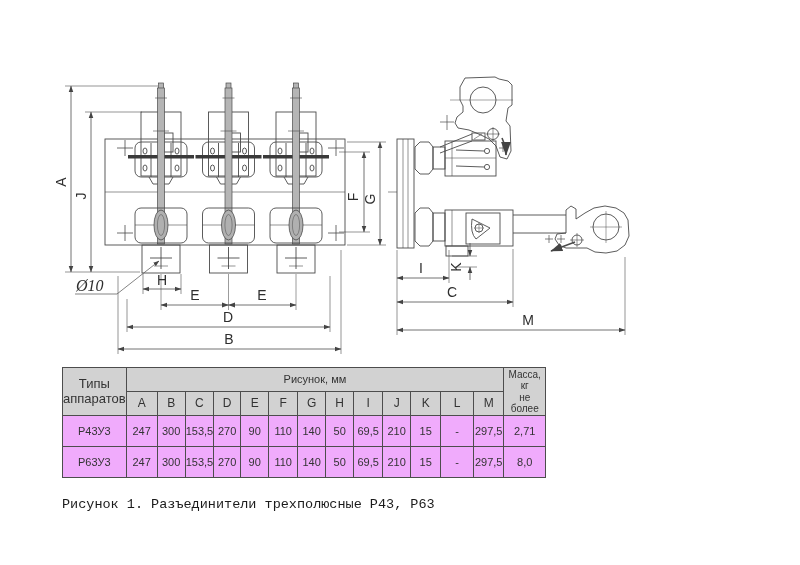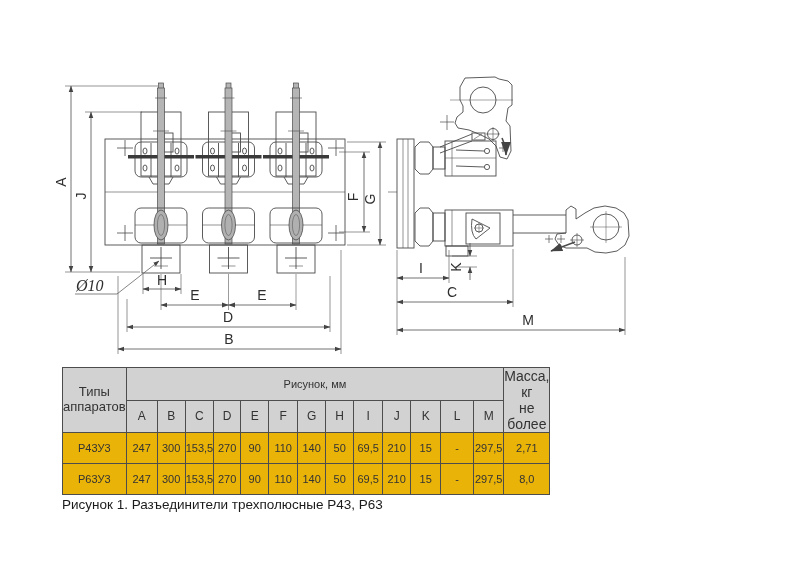--- a/index.html
+++ b/index.html
@@ -14,24 +14,24 @@
     position:absolute;left:62px;top:367px;border-collapse:collapse;table-layout:fixed;
     font-size:11px;color:#333;
   }
   #spec-table td,#spec-table th{
     border:1px solid #4d4d4d;text-align:center;vertical-align:middle;
     padding:0;font-weight:normal;line-height:1.15;
   }
   #spec-table th{background:#d2d2d2;}
   #spec-table .hdr-top{height:24px;}
   #spec-table .letters td{height:23px;font-size:12px;background:#d2d2d2;}
-  #spec-table tbody td{height:30px;background:#eab308;font-size:11px;}
-  #spec-table .masshdr{font-size:14px;}
+  #spec-table tbody td{height:30px;background:#f0abfc;font-size:11px;}
+  #spec-table .masshdr{font-size:10px;}
   #caption{
-    position:absolute;left:62px;top:497px;font-size:13.5px;color:#1b1b1b;
+    position:absolute;left:62px;top:497px;font-size:13.5px;color:#1b1b1b;font-family:Liberation Mono, monospace;
   }
 </style>
 </head>
 <body>
 
 <svg id="drawing" width="800" height="565" viewBox="0 0 800 565">
   <defs>
     <marker id="arw" viewBox="0 0 10 10" refX="9" refY="5" markerWidth="9" markerHeight="9" orient="auto-start-reverse">
       <path d="M0,1.6 L9.5,5 L0,8.4 z" fill="#444"></path>
     </marker>

